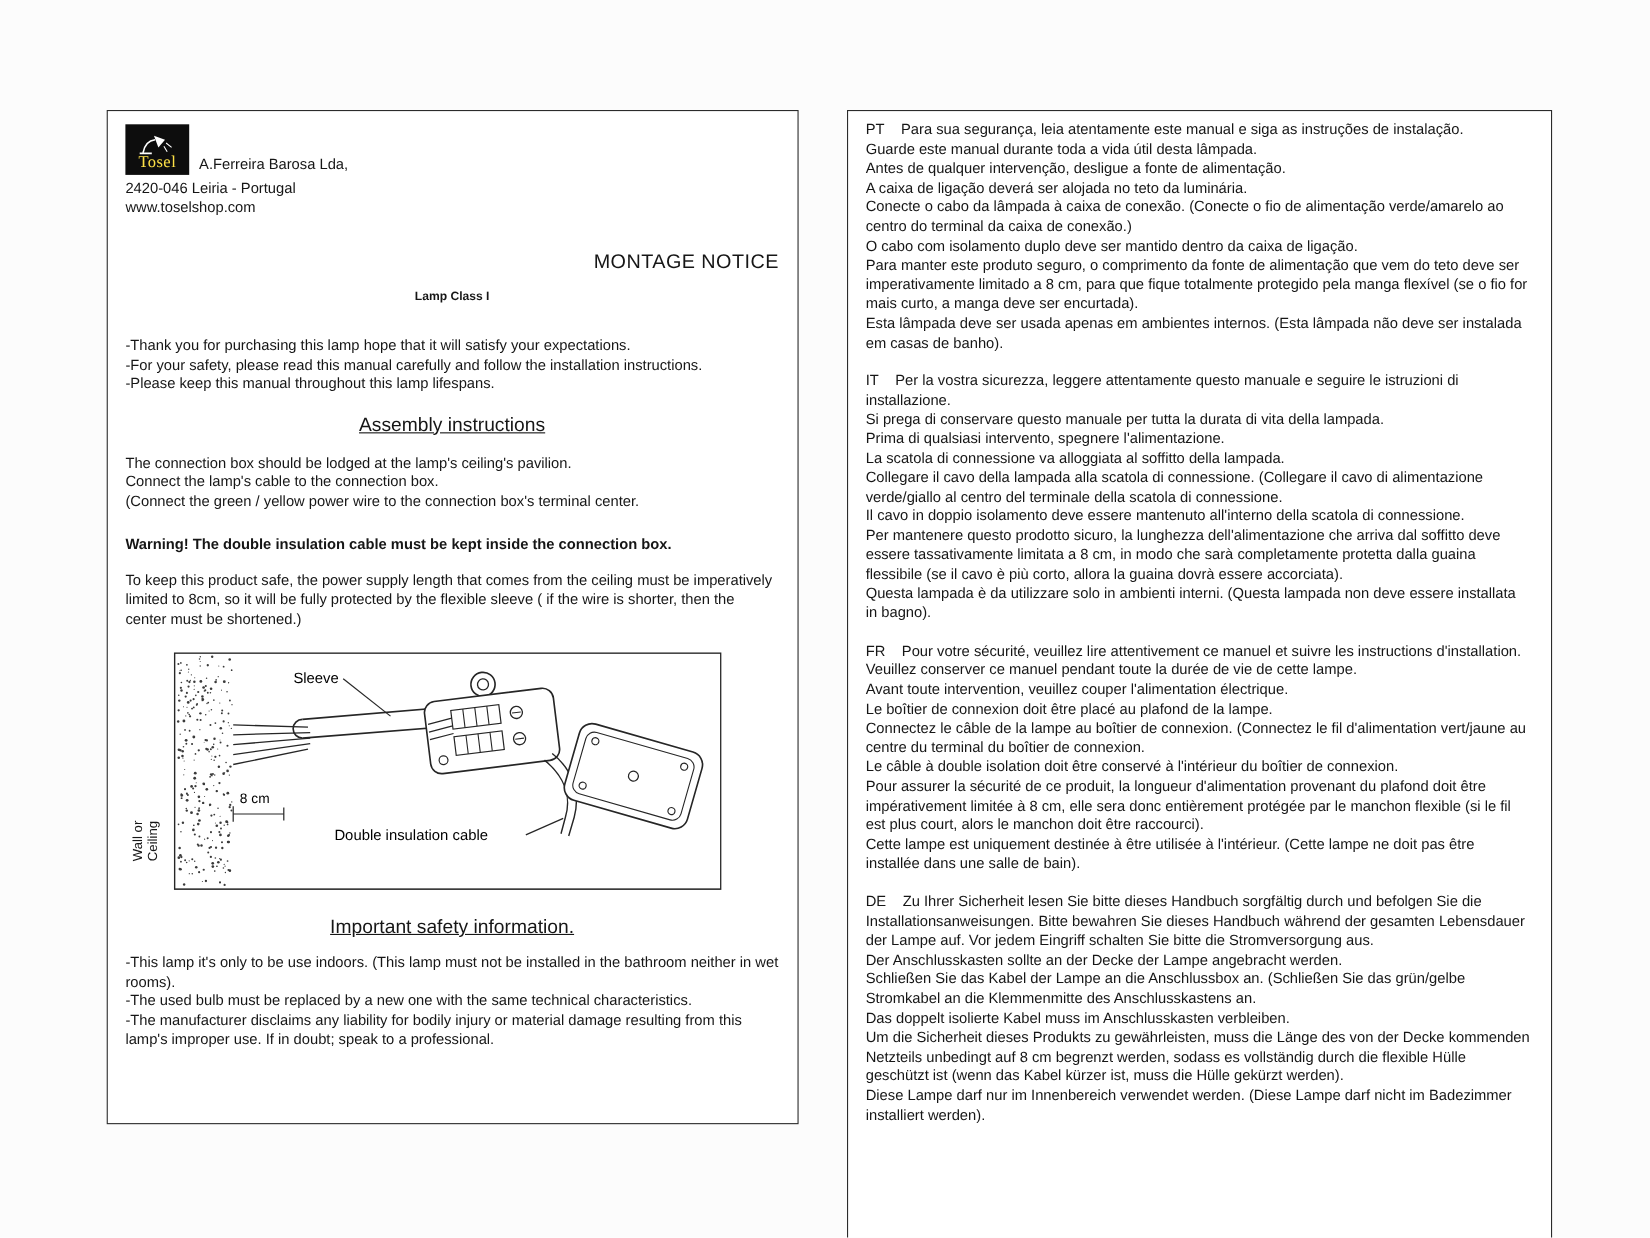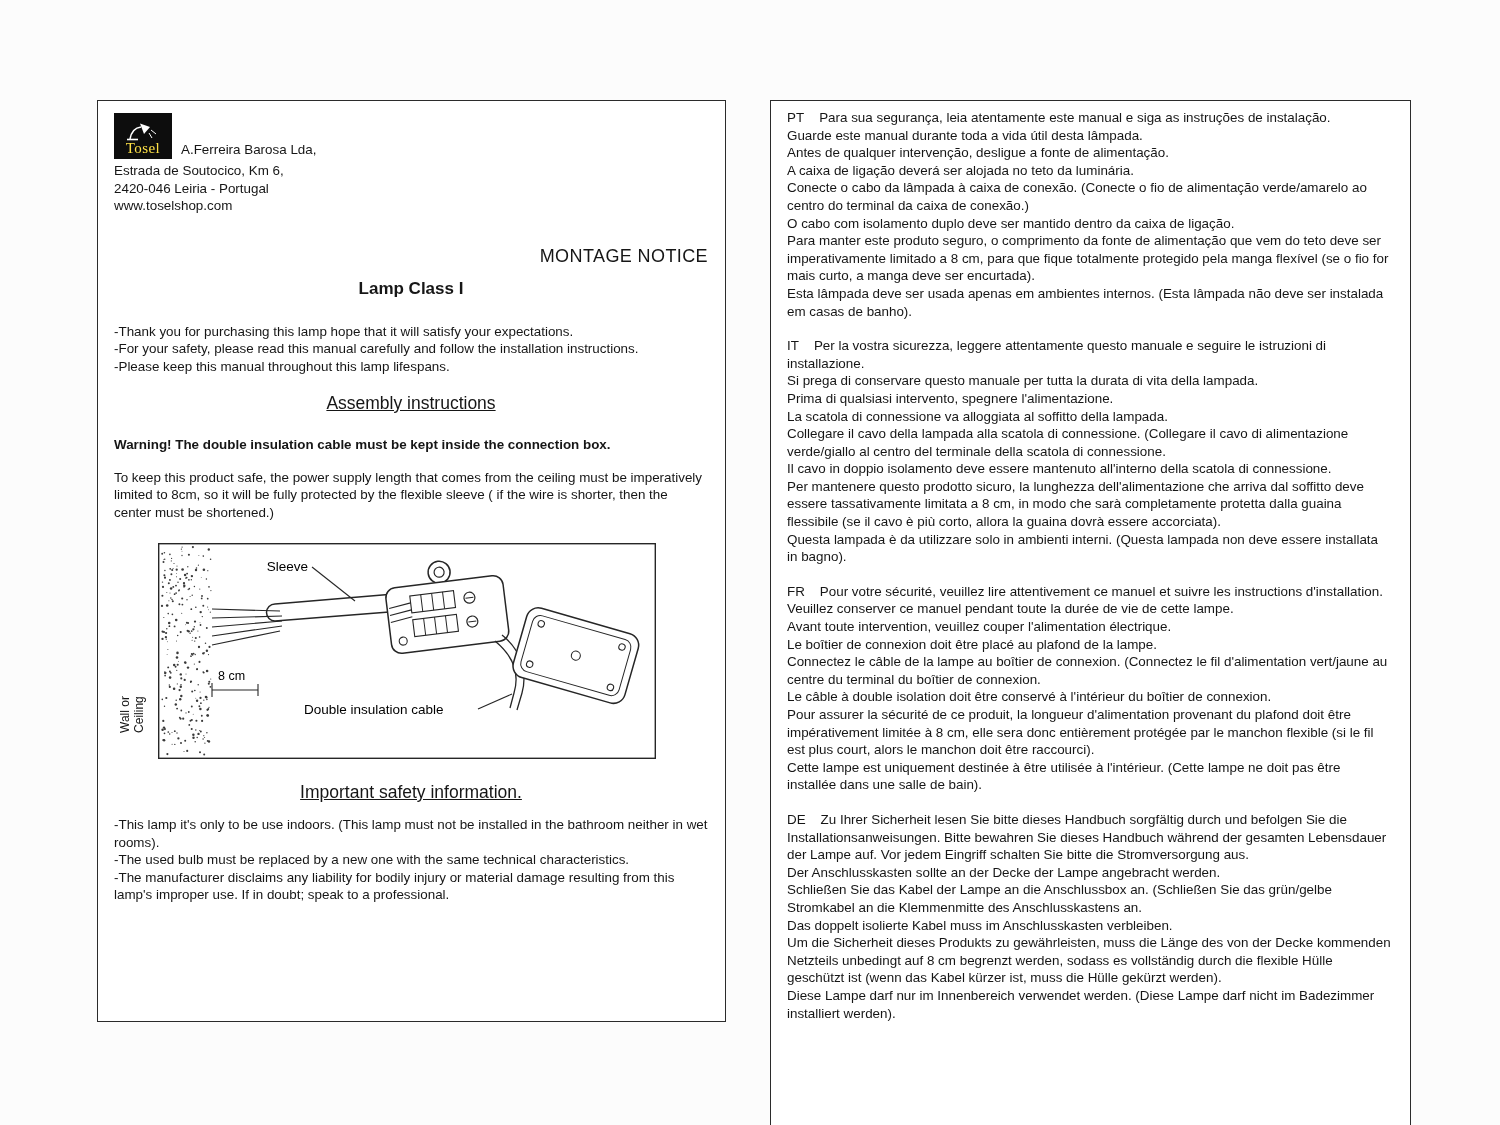--- a/index.html
+++ b/index.html
@@ -14,21 +14,21 @@
   .left-page{left:97px;top:100px;width:629px;height:922px;padding:12px 17px 0 16px;font-size:13.4px;line-height:17.5px;}
   .right-page{left:770px;top:100px;width:641px;height:1078px;padding:8px 18px 0 16px;font-size:13.4px;line-height:17.6px;}
 
   
   .logo-row{display:flex;align-items:flex-end;gap:9px;}
   .logo{width:58px;height:46px;background:#0d0d0d;display:flex;flex-direction:column;align-items:center;justify-content:flex-end;padding-bottom:3px;box-sizing:border-box;}
   .logo .brand{color:#fde047;font-family:"Liberation Serif",serif;font-size:15px;line-height:15px;letter-spacing:.4px;}
   .company{padding-bottom:1px;}
   .address{margin-top:3px;}
   .title{text-align:right;font-size:18px;line-height:22px;font-weight:400;letter-spacing:.4px;margin:30px 0 0;}
-  .subtitle{text-align:center;font-size:17px;line-height:17px;font-weight:700;margin:13px 0 0;}
+  .subtitle{text-align:center;font-size:11px;line-height:17px;font-weight:700;margin:13px 0 0;}
   .pre{white-space:pre-line;}
   p{margin:0;}
   .intro{margin-top:26px;}
   .h-center{text-align:center;font-size:17.5px;line-height:22px;font-weight:400;margin:17px 0 0;text-decoration:underline;}
   .warning{font-weight:700;margin:10px 0 0;}
   .warning.w2{margin-top:22px;}
   .body-para{margin-top:15px;}
   .diagram-wrap{position:relative;width:498px;height:216px;margin:22px 0 0 44px;}
   svg.diagram{display:block;width:498px;height:216px;}
   .wall-label{position:absolute;left:-44px;top:158px;transform:rotate(-90deg);font-size:12px;line-height:13.5px;white-space:pre-line;}
@@ -54,34 +54,36 @@
           <path d="M14,1.5 L24,5 L18,12 Z" fill="#ffffff"></path>
           <path d="M1,17.5 L12,17.5" stroke="#ffffff" stroke-width="1.6"></path>
           <path d="M25,8 L30,12 M23,11 L26,16" stroke="#ffffff" stroke-width="1"></path>
         </svg>
         <div class="brand">Tosel</div>
       </div>
       <span class="company">A.Ferreira Barosa Lda,</span>
     </div>
 
     <div class="address">
-      <div>Estrada de Soutocico, Km 6,</div>
       <div>2420-046 Leiria - Portugal</div>
       <div>www.toselshop.com</div>
     </div>
 
     <h1 class="title">MONTAGE NOTICE</h1>
     <h2 class="subtitle">Lamp Class I</h2>
 
     <p class="pre intro">-Thank you for purchasing this lamp hope that it will satisfy your expectations.
 -For your safety, please read this manual carefully and follow the installation instructions.
 -Please keep this manual throughout this lamp lifespans.</p>
 
     <h3 class="h-center">Assembly instructions</h3>
 
+    <p class="pre body-para">The connection box should be lodged at the lamp's ceiling's pavilion.
+Connect the lamp's cable to the connection box.
+(Connect the green / yellow power wire to the connection box's terminal center.</p>
     <p class="pre warning w2">Warning! The double insulation cable must be kept inside the connection box.</p>
     <p class="pre body-para">To keep this product safe, the power supply length that comes from the ceiling must be imperatively limited to 8cm, so it will be fully protected by the flexible sleeve ( if the wire is shorter, then the center must be shortened.)</p>
 
     <div class="diagram-wrap">
       <div class="wall-label">Wall or
 Ceiling</div>
       <svg class="diagram" viewBox="0 0 498 216">
         <rect x="0.7" y="0.7" width="496.6" height="214.6" fill="#ffffff" stroke="#262626" stroke-width="1.4"></rect>
 
         <g id="stipple">

